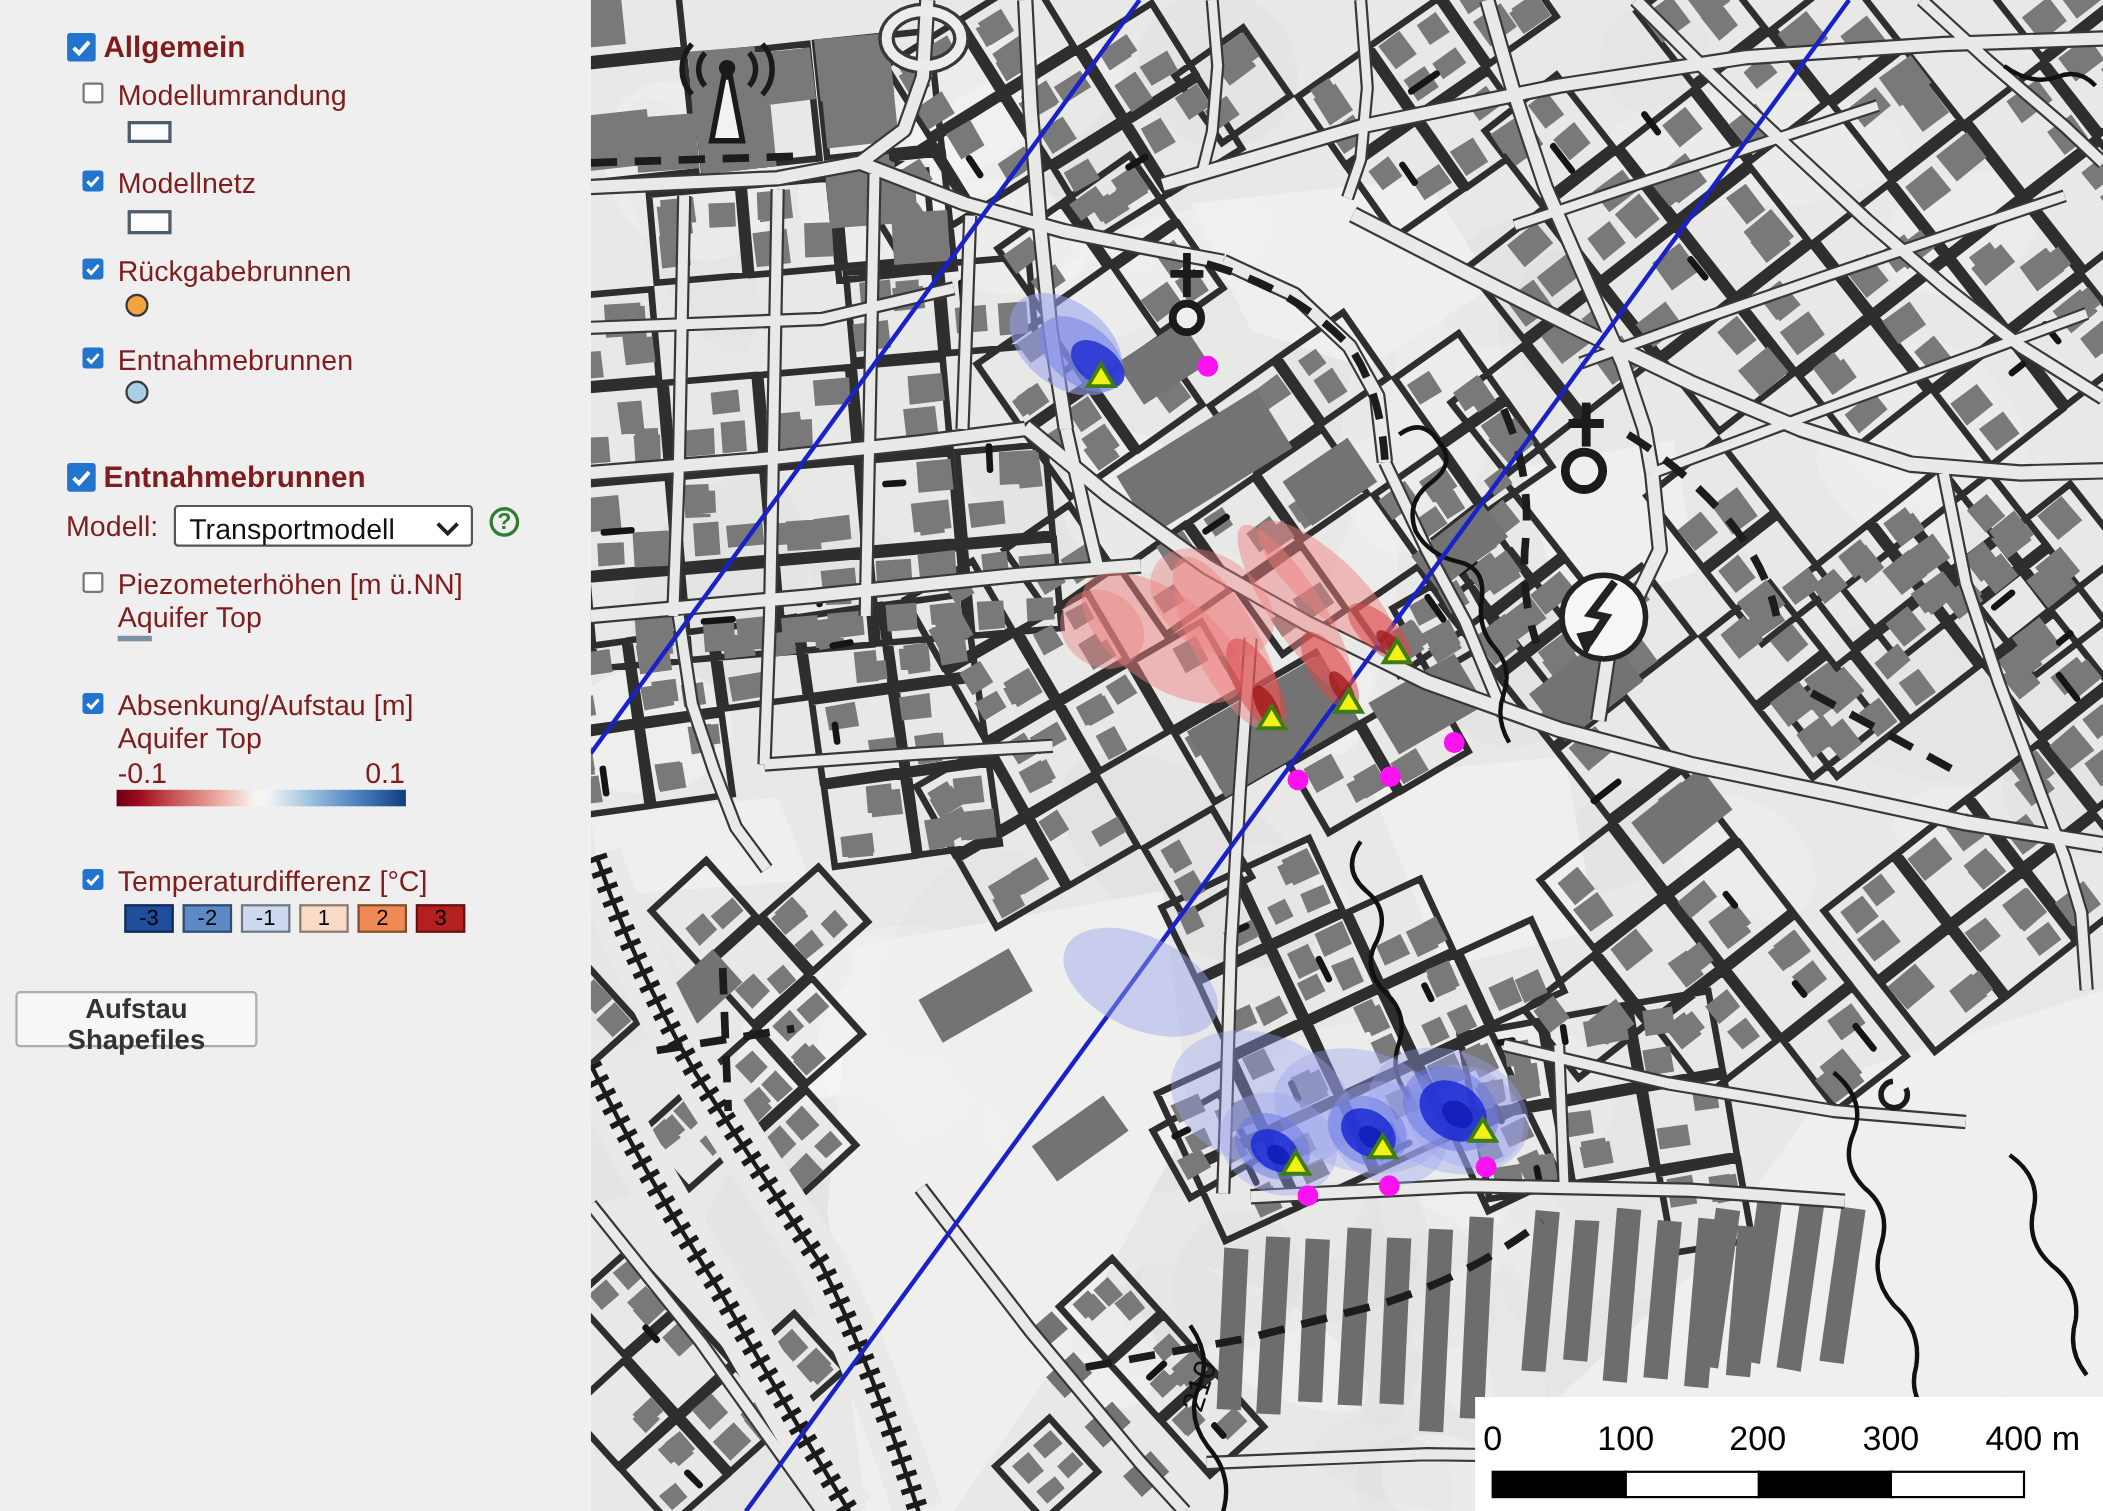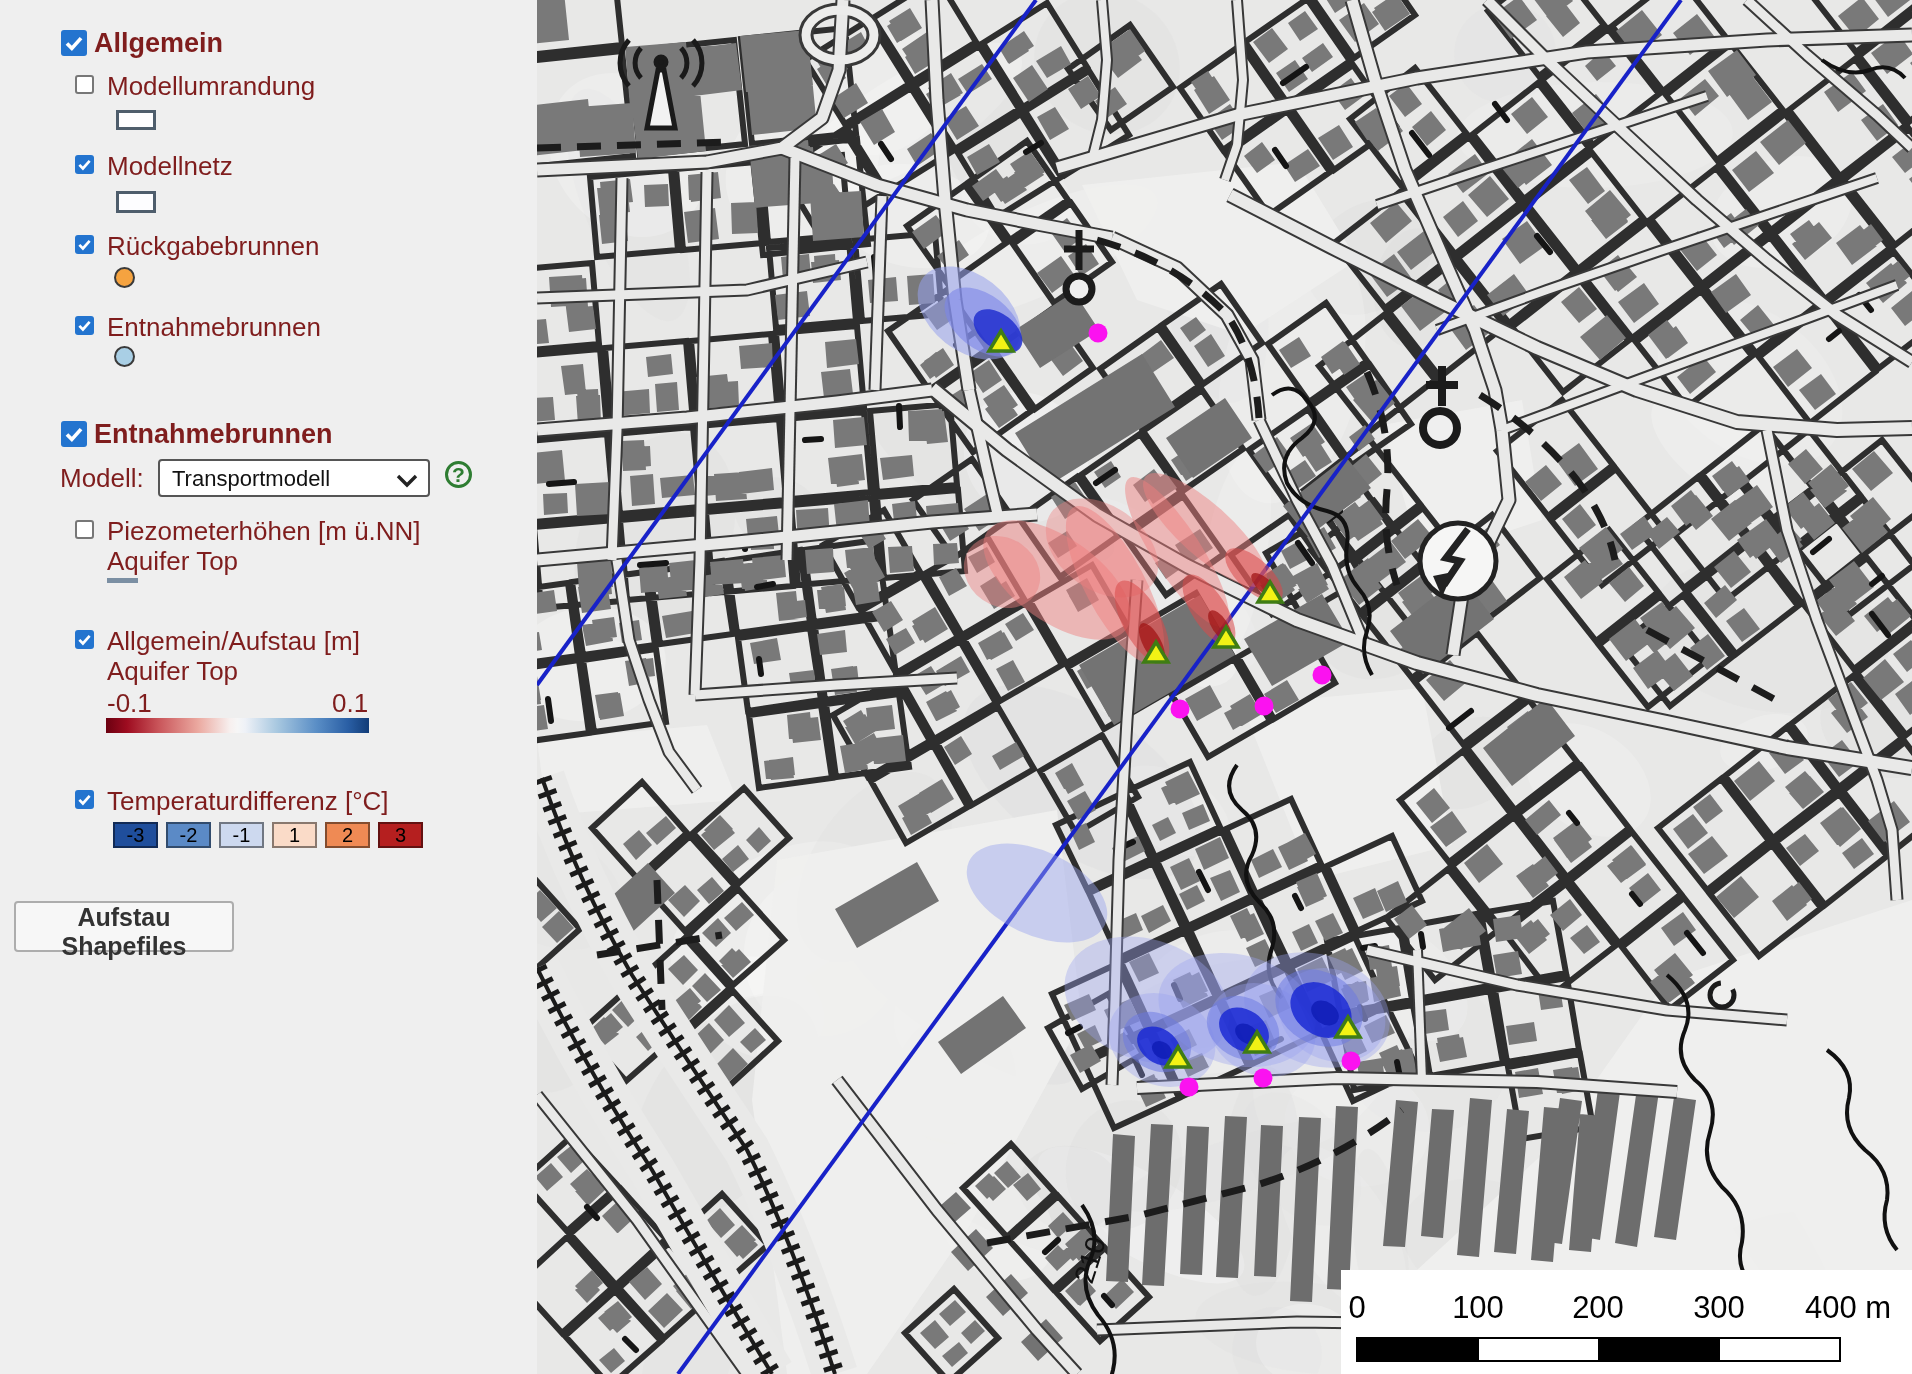--- a/index.html
+++ b/index.html
@@ -6,21 +6,21 @@
 #side { position:absolute; left:0; top:0; width:537px; height:1374px; background:#efefef; }
 #map  { position:absolute; left:537px; top:0; width:1375px; height:1374px; }
 .t { position:absolute; font-size:26px; color:#7f1d1d; white-space:nowrap; }
 .t.b { font-weight:bold; font-size:27px; }
 .cb { position:absolute; border-radius:3px; }
 .cb.on { background:#2374cf; }
 .cb.off { background:#fff; border:2px solid #777; }
 .ric { position:absolute; border:3px solid #4e5d6c; background:#fdfdff; }
 .circ { position:absolute; width:21px; height:21px; border-radius:50%; border:2.5px solid #3a3a3a; }
 .sel { position:absolute; background:#fff; border:2px solid #555; border-radius:4px; }
-.sel span { position:absolute; left:12px; top:5px; font-size:22px; color:#111; }
+.sel span { position:absolute; left:12px; top:5px; font-size:26px; color:#111; }
 .help { position:absolute; width:27px; height:27px; border:3px solid #2e7d32; border-radius:50%;
         color:#2e7d32; font-weight:bold; font-size:21px; text-align:center; line-height:22px; }
 .tbox { position:absolute; width:45px; height:26px; border:2px solid rgba(0,0,0,.45); font-size:20px;
         text-align:center; line-height:23px; }
 .exp { position:absolute; width:220px; height:51px; background:#f7f7f7; border:2px solid #adadad;
        border-radius:4px; font-family:"Liberation Sans", sans-serif; font-weight:bold; font-size:25px; color:#333; }
 </style></head>
 <body>
 <div id="map"><svg xmlns="http://www.w3.org/2000/svg" width="1375" height="1374" viewBox="0 0 1375 1374">
 <rect width="1375" height="1374" fill="#e8e8e7"></rect>
@@ -313,21 +313,21 @@
       </svg>
     </div>
 <div class="help" style="left:445px;top:461px">?</div>
 <div class="cb off" style="left:75px;top:520px;width:19px;height:19px"></div>
 <div class="t" style="left:107px;top:516px">Piezometerhöhen [m ü.NN]</div>
 <div class="t" style="left:107px;top:546px">Aquifer Top</div>
 <div style="position:absolute;left:107px;top:578px;width:31px;height:5px;background:#7b8fa3"></div>
 <div class="cb on" style="left:75px;top:630px;width:19px;height:19px"><svg viewBox="0 0 24 24" width="19" height="19">
         <path d="M5.5 12.5 L10 17 L18.5 7.5" stroke="#fff" stroke-width="3.4" fill="none"></path>
       </svg></div>
-<div class="t" style="left:107px;top:626px">Allgemein/Aufstau [m]</div>
+<div class="t" style="left:107px;top:626px">Absenkung/Aufstau [m]</div>
 <div class="t" style="left:107px;top:656px">Aquifer Top</div>
 <div class="t" style="left:107px;top:688px">-0.1</div>
 <div class="t" style="left:332px;top:688px">0.1</div>
 <div style="position:absolute;left:106px;top:718px;width:263px;height:15px;background:linear-gradient(to right,#6b0010,#9e0c20 8%,#c9555a 20%,#eba9a0 35%,#f7efee 47%,#f6f6f6 50%,#eef1f7 53%,#a8c8e0 65%,#5a8ec6 80%,#2a5fa5 92%,#123c77)"></div>
 <div class="cb on" style="left:75px;top:790px;width:19px;height:19px"><svg viewBox="0 0 24 24" width="19" height="19">
         <path d="M5.5 12.5 L10 17 L18.5 7.5" stroke="#fff" stroke-width="3.4" fill="none"></path>
       </svg></div>
 <div class="t" style="left:107px;top:786px">Temperaturdifferenz [°C]</div>
 <div class="tbox" style="left:113px;top:822px;background:#1f4e9c;color:#000">-3</div>
 <div class="tbox" style="left:166px;top:822px;background:#5b8ac6;color:#000">-2</div>

